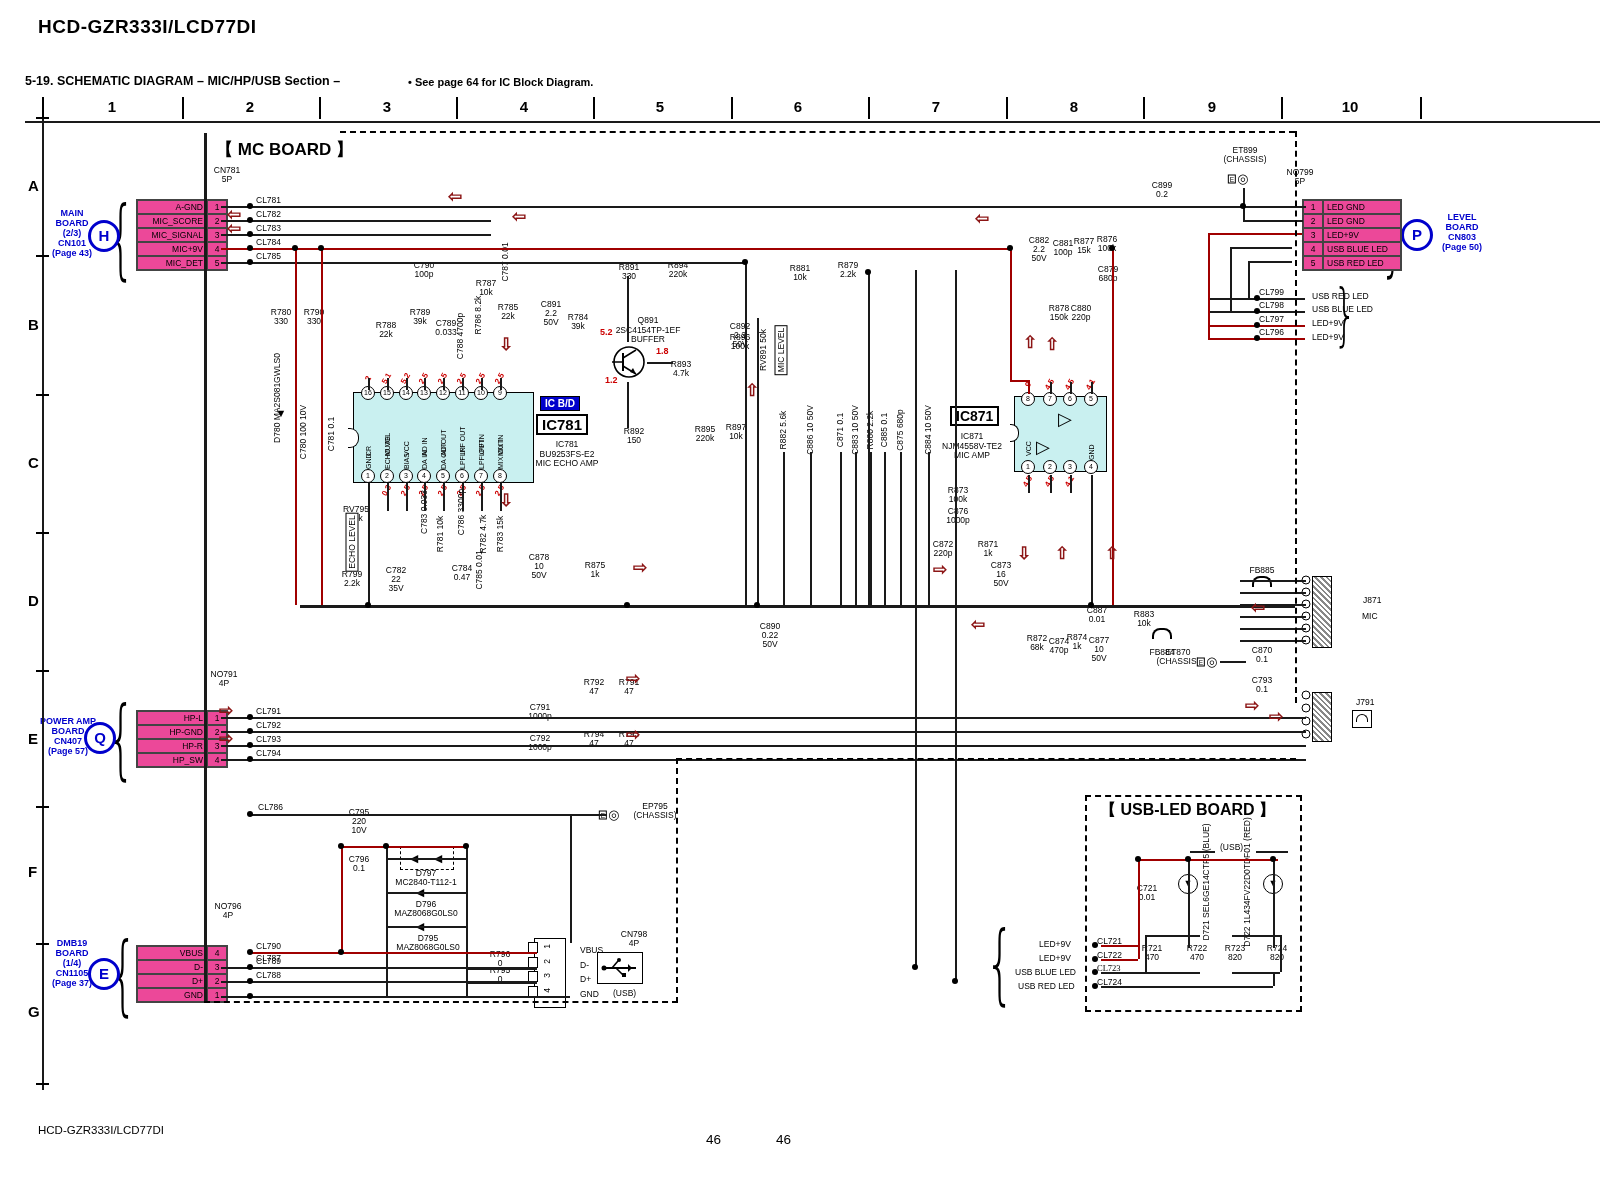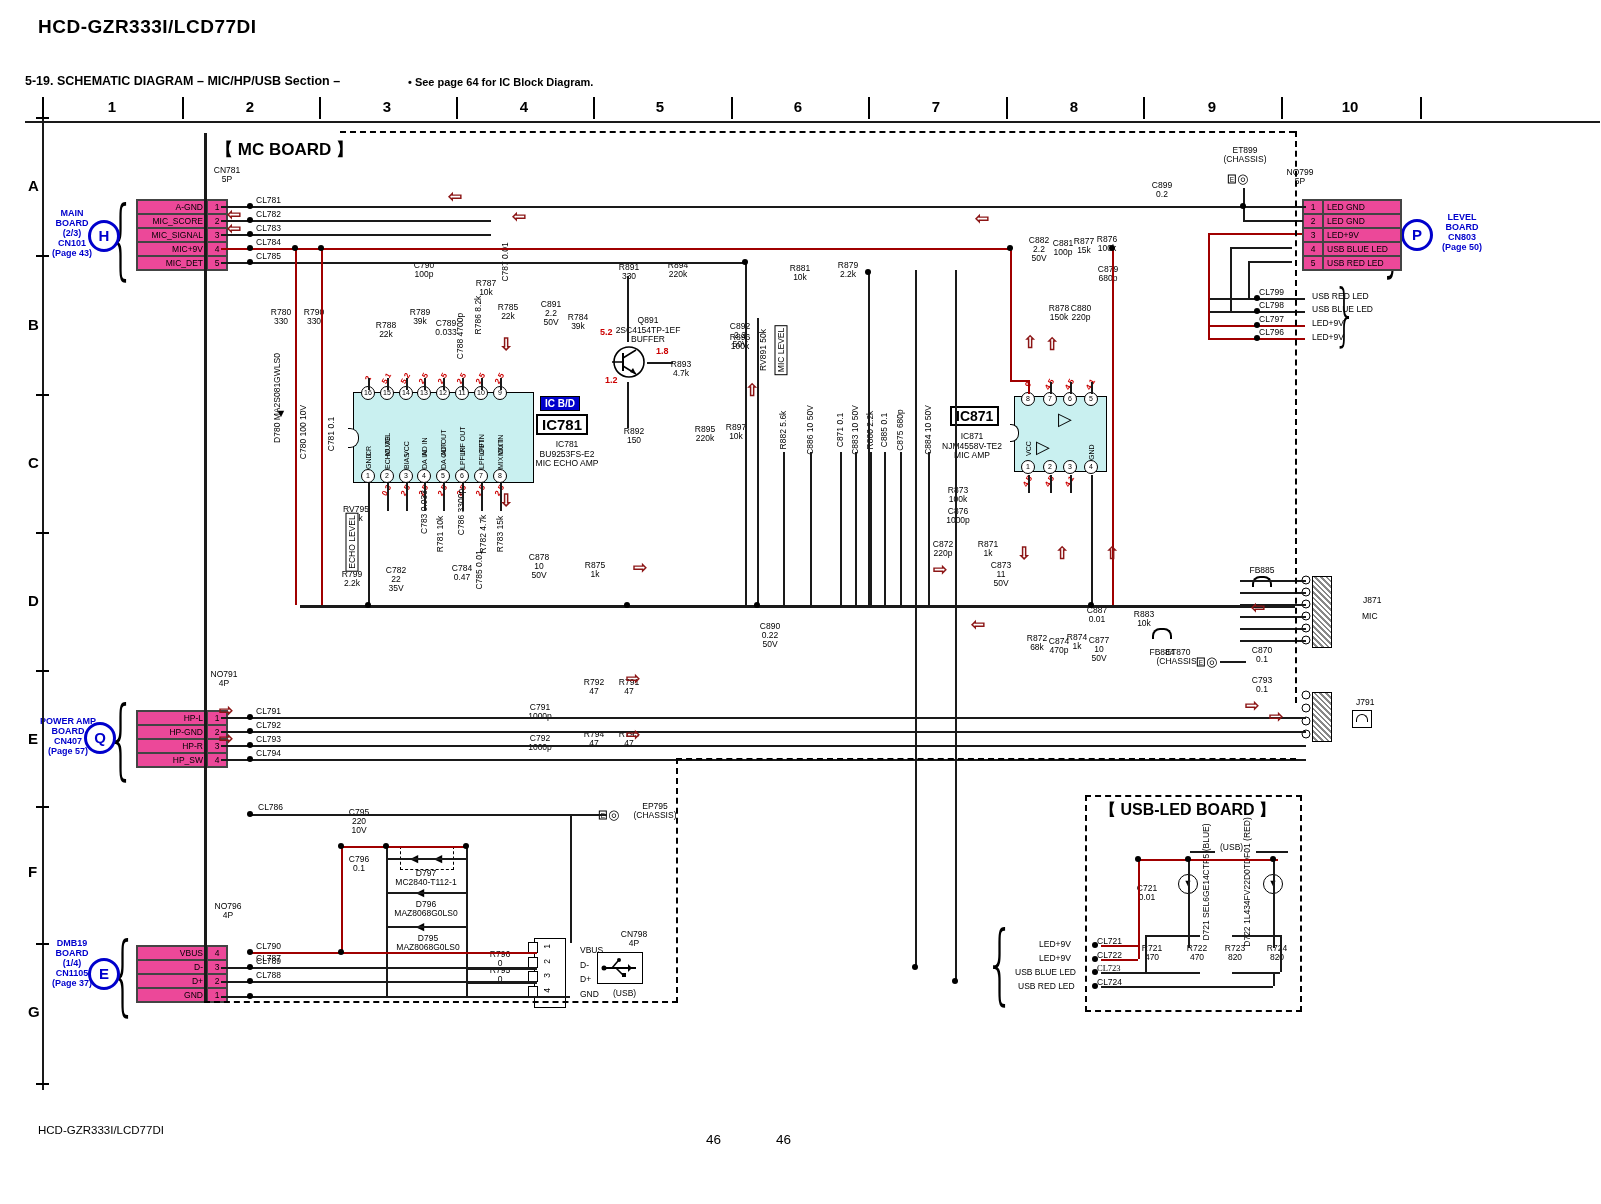--- a/index.html
+++ b/index.html
@@ -572,21 +572,21 @@
 0.2</div>
       <div class="comp" style="left: 958px; top: 486px;">R873
 100k</div>
       <div class="comp" style="left: 958px; top: 507px;">C876
 1000p</div>
       <div class="comp" style="left: 943px; top: 540px;">C872
 220p</div>
       <div class="comp" style="left: 988px; top: 540px;">R871
 1k</div>
       <div class="comp" style="left: 1001px; top: 561px;">C873
-11
+16
 50V</div>
       <div class="comp" style="left: 1037px; top: 634px;">R872
 68k</div>
       <div class="comp" style="left: 1059px; top: 637px;">C874
 470p</div>
       <div class="comp" style="left: 1077px; top: 633px;">R874
 1k</div>
       <div class="comp" style="left: 1099px; top: 636px;">C877
 10
 50V</div>

